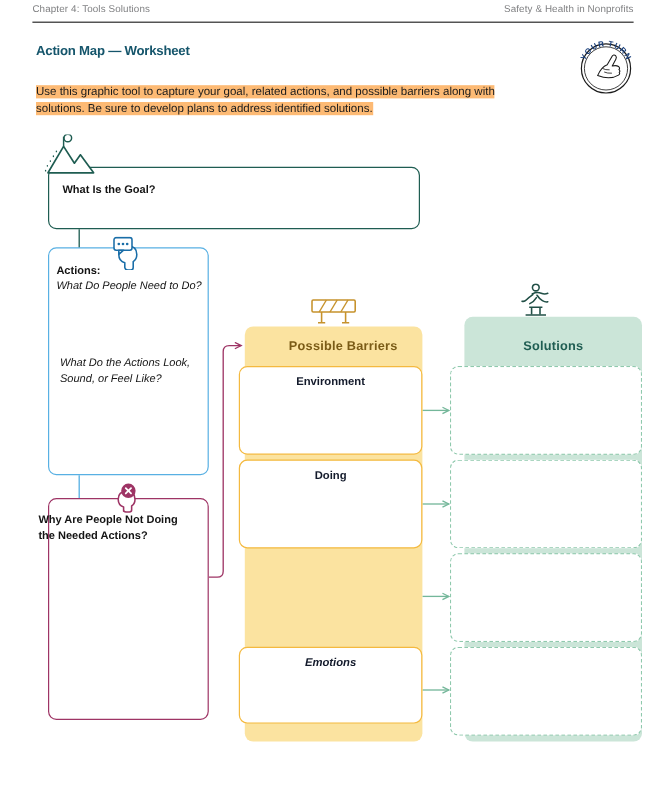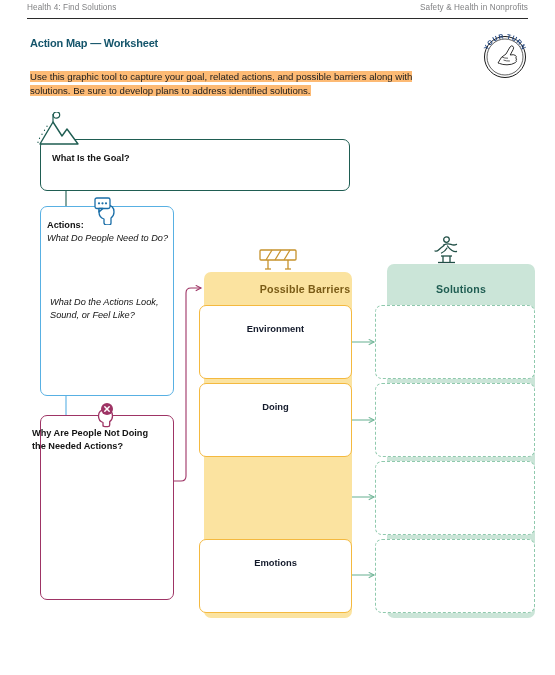--- a/index.html
+++ b/index.html
@@ -169,21 +169,20 @@
     position: absolute;
     width: 100%;
     text-align: center;
     font-size: 10.6px;
     font-weight: bold;
     letter-spacing: 0.2px;
   }
   #barriers-heading {
     top: 283px; left: 204px; width: 164px;
     color: #7a5b16;
-    margin-left: 19px;
   }
   #solutions-heading {
     top: 283px; left: 387px; width: 148px;
     color: #1f5d52;
   }
   #icon-barricade {
     position: absolute;
     left: 256px; top: 248px;
     width: 44px; height: 26px;
   }
@@ -198,21 +197,21 @@
     position: absolute;
     left: 199px;
     width: 153px;
     box-sizing: border-box;
     border: 1.1px solid #f4b93f;
     border-radius: 7px;
     background: #ffffff;
   }
   .barrier-card .cap {
     display: block;
-    margin-top: 17px;
+    margin-top: 6px;
     text-align: center;
     font-size: 9.4px;
     font-weight: bold;
     color: #131a2b;
   }
 
   
   .solution-card {
     position: absolute;
     left: 375px;
@@ -229,21 +228,21 @@
     left: 0; top: 0;
     width: 555px; height: 675px;
     pointer-events: none;
   }
 </style>
 </head>
 <body>
 
 <div id="page">
 
-  <div class="runhead left">Health 4: Find Solutions</div>
+  <div class="runhead left">Chapter 4: Tools Solutions</div>
   <div class="runhead right">Safety &amp; Health in Nonprofits</div>
   <div class="rule"></div>
 
   <div class="page-title">Action Map — Worksheet</div>
 
   <div class="intro"><span class="hl">Use this graphic tool to capture your goal, related actions, and possible barriers along with solutions. Be sure to develop plans to address identified solutions.</span></div>
 
   <svg class="stamp" viewBox="0 0 54 54">
     <circle cx="27" cy="28" r="20.5" fill="none" stroke="#1b1b1b" stroke-width="1"></circle>
     <circle cx="27" cy="28" r="18" fill="none" stroke="#1b1b1b" stroke-width="0.7"></circle>
@@ -361,21 +360,21 @@
       <path d="M13 26.5 L30 26.5"></path>
     </g>
   </svg>
 
   <div class="barrier-card" style="top:305px;height:74px;">
     <span class="cap">Environment</span>
   </div>
   <div class="barrier-card" style="top:383px;height:74px;">
     <span class="cap">Doing</span>
   </div>
-  <div class="barrier-card" style="top:539px;height:74px;">
+  <div class="barrier-card" style="top:539px;height:64px;font-style:italic;">
     <span class="cap">Emotions</span>
   </div>
 
   <div class="solution-card" style="top:305px;height:74px;"></div>
   <div class="solution-card" style="top:383px;height:74px;"></div>
   <div class="solution-card" style="top:461px;height:74px;"></div>
   <div class="solution-card" style="top:539px;height:74px;"></div>
 
 </div>
 

